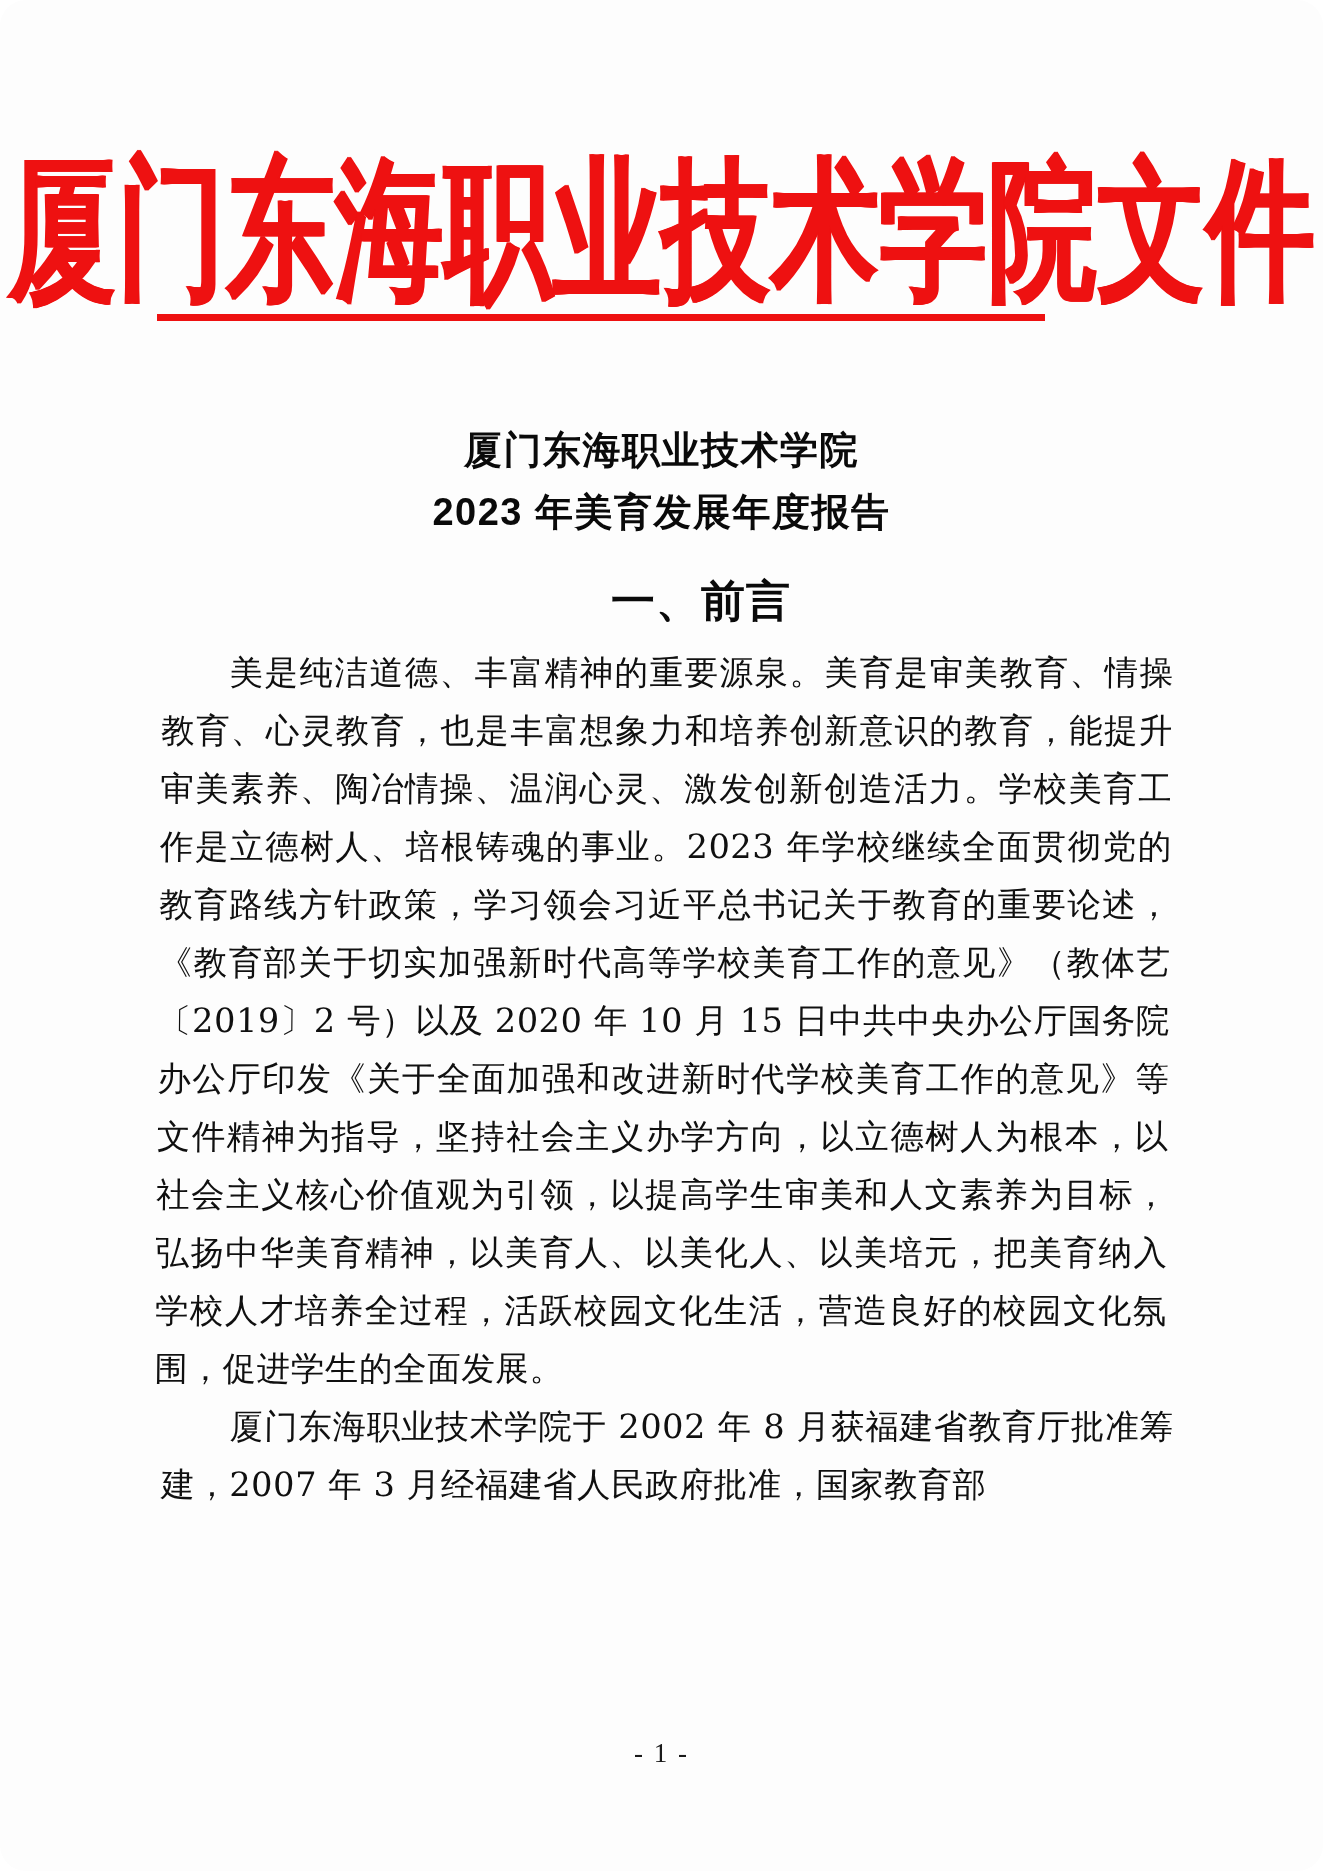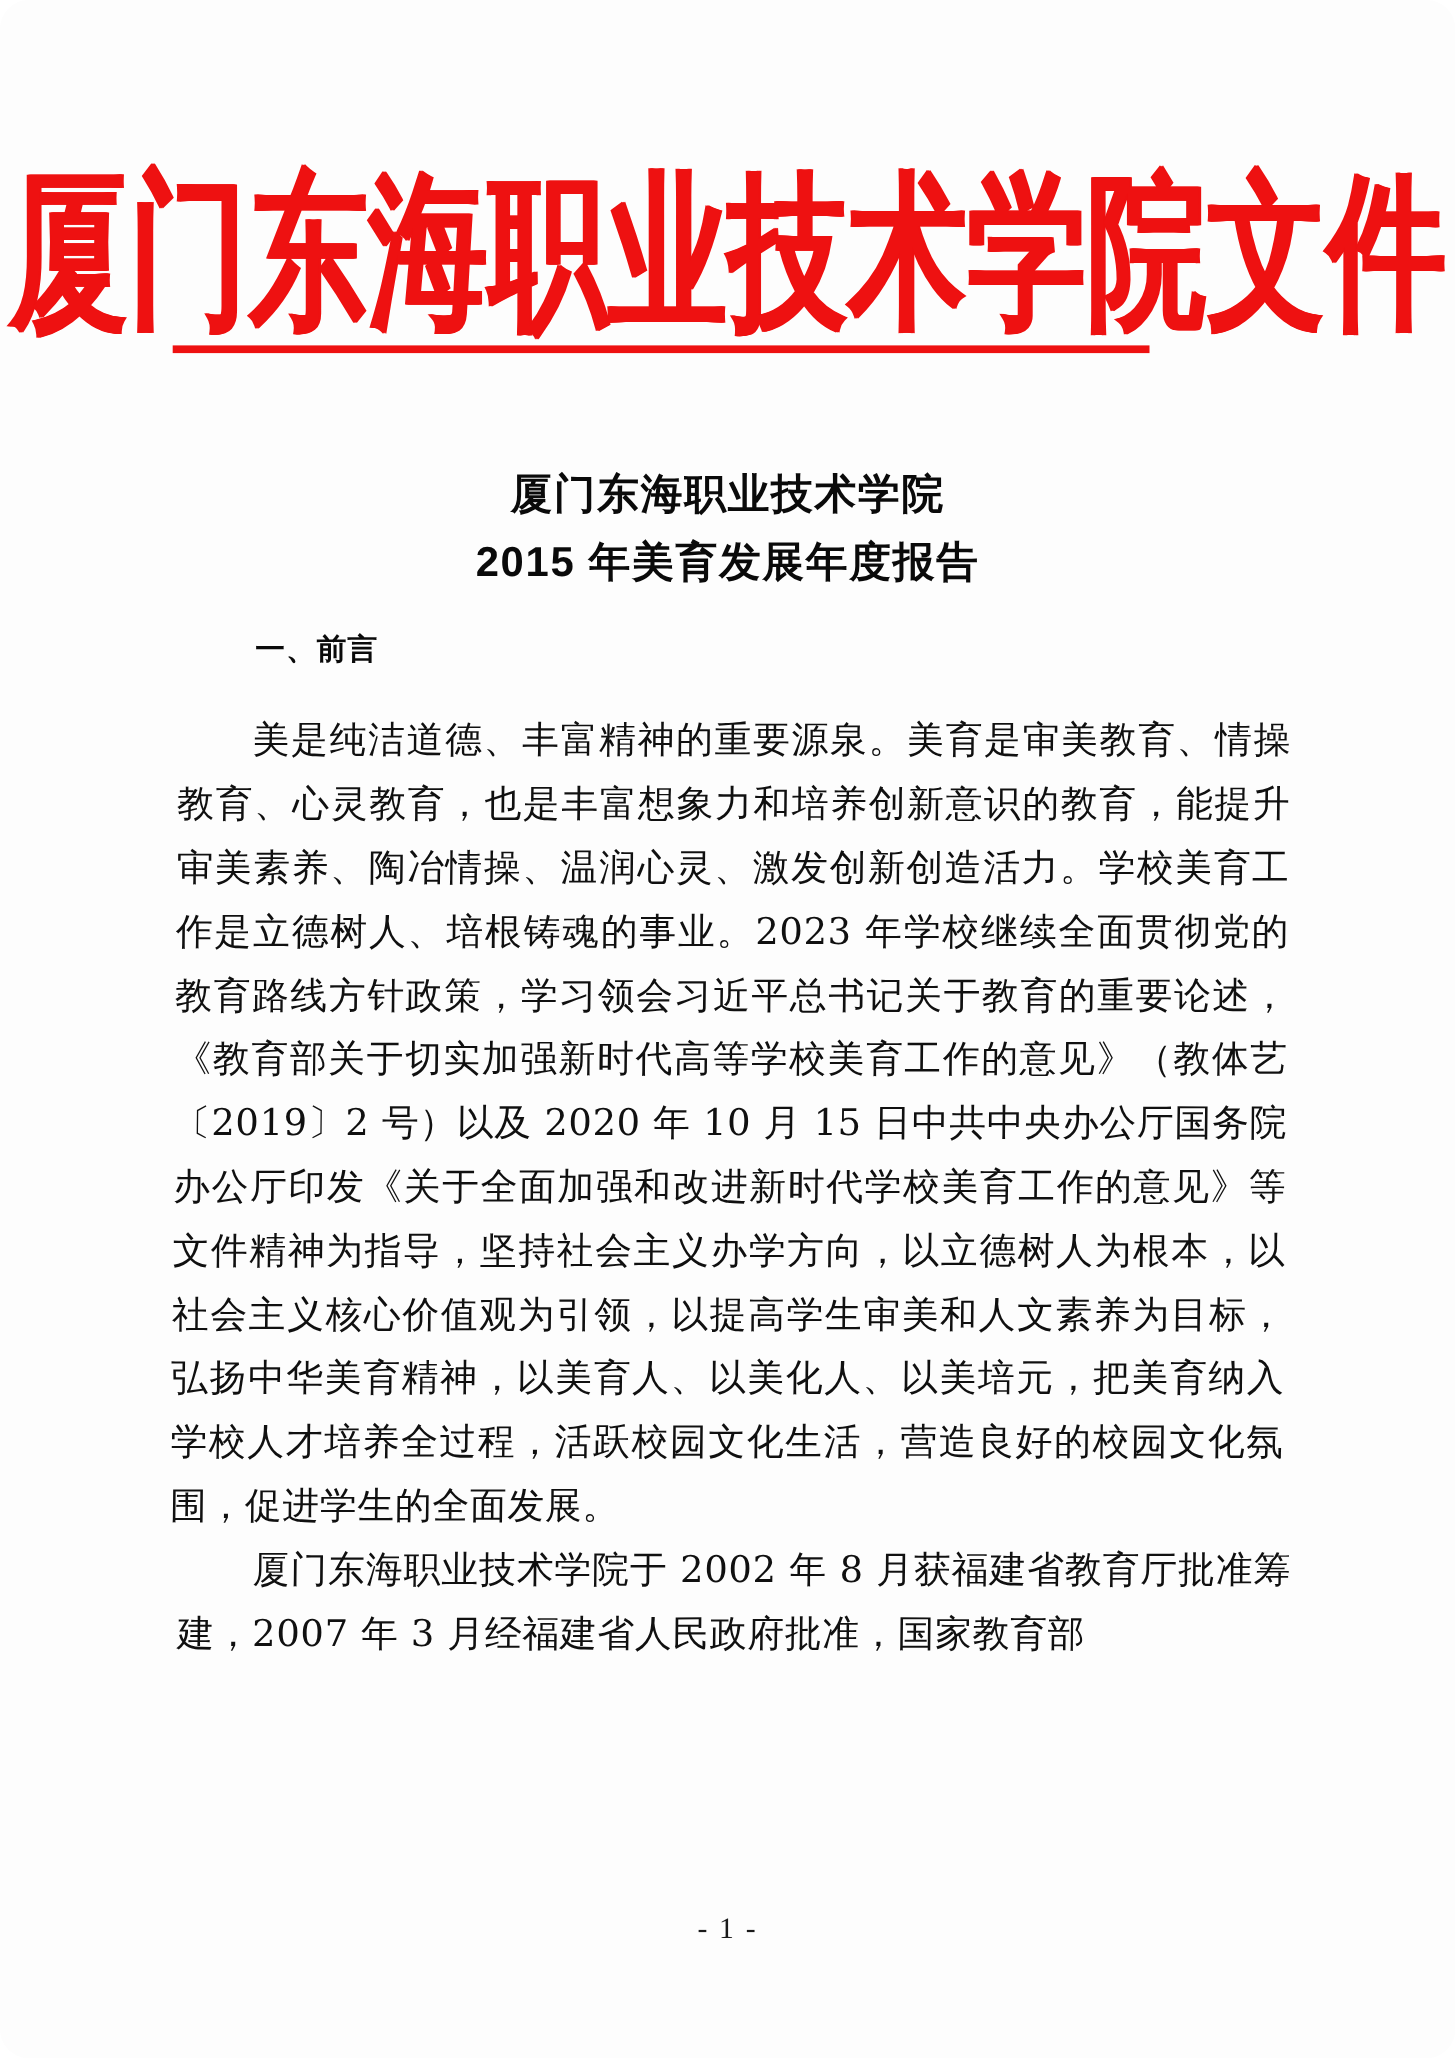--- a/index.html
+++ b/index.html
@@ -76,24 +76,25 @@
   .doc-title-line { display: block; }
 
   
   .section-heading {
     position: absolute;
     left: 160px;
     top: 572px;
     width: 1010px;
     font-family: "DejaVu Sans", "Liberation Sans", sans-serif;
     font-weight: 700;
-    font-size: 27px;
+    font-size: 44px;
     letter-spacing: 1px;
     text-indent: 72px;
     color: #0a0a0a;
+    text-align: center;
   }
 
   
   .body-block {
     position: absolute;
     left: 162px;
     top: 644px;
     width: 1012px;
   }
   .para {
@@ -130,21 +131,21 @@
 <div class="page">
 
   <div class="letterhead">
     <span class="letterhead-title">厦门东海职业技术学院文件</span>
   </div>
 
   <div class="letterhead-rule"></div>
 
   <div class="doc-title">
     <span class="doc-title-line">厦门东海职业技术学院</span>
-    <span class="doc-title-line">2015 年美育发展年度报告</span>
+    <span class="doc-title-line">2023 年美育发展年度报告</span>
   </div>
 
   <div class="section-heading">一、前言</div>
 
   <div class="body-block">
     <p class="para">美是纯洁道德、丰富精神的重要源泉。美育是审美教育、情操教育、心灵教育，也是丰富想象力和培养创新意识的教育，能提升审美素养、陶冶情操、温润心灵、激发创新创造活力。学校美育工作是立德树人、培根铸魂的事业。2023 年学校继续全面贯彻党的教育路线方针政策，学习领会习近平总书记关于教育的重要论述，《教育部关于切实加强新时代高等学校美育工作的意见》（教体艺〔2019〕2 号）以及 2020 年 10 月 15 日中共中央办公厅国务院办公厅印发《关于全面加强和改进新时代学校美育工作的意见》等文件精神为指导，坚持社会主义办学方向，以立德树人为根本，以社会主义核心价值观为引领，以提高学生审美和人文素养为目标，弘扬中华美育精神，以美育人、以美化人、以美培元，把美育纳入学校人才培养全过程，活跃校园文化生活，营造良好的校园文化氛围，促进学生的全面发展。</p>
     <p class="para">厦门东海职业技术学院于 2002 年 8 月获福建省教育厅批准筹建，2007 年 3 月经福建省人民政府批准，国家教育部</p>
   </div>
 
   <div class="page-footer">- 1 -</div>

